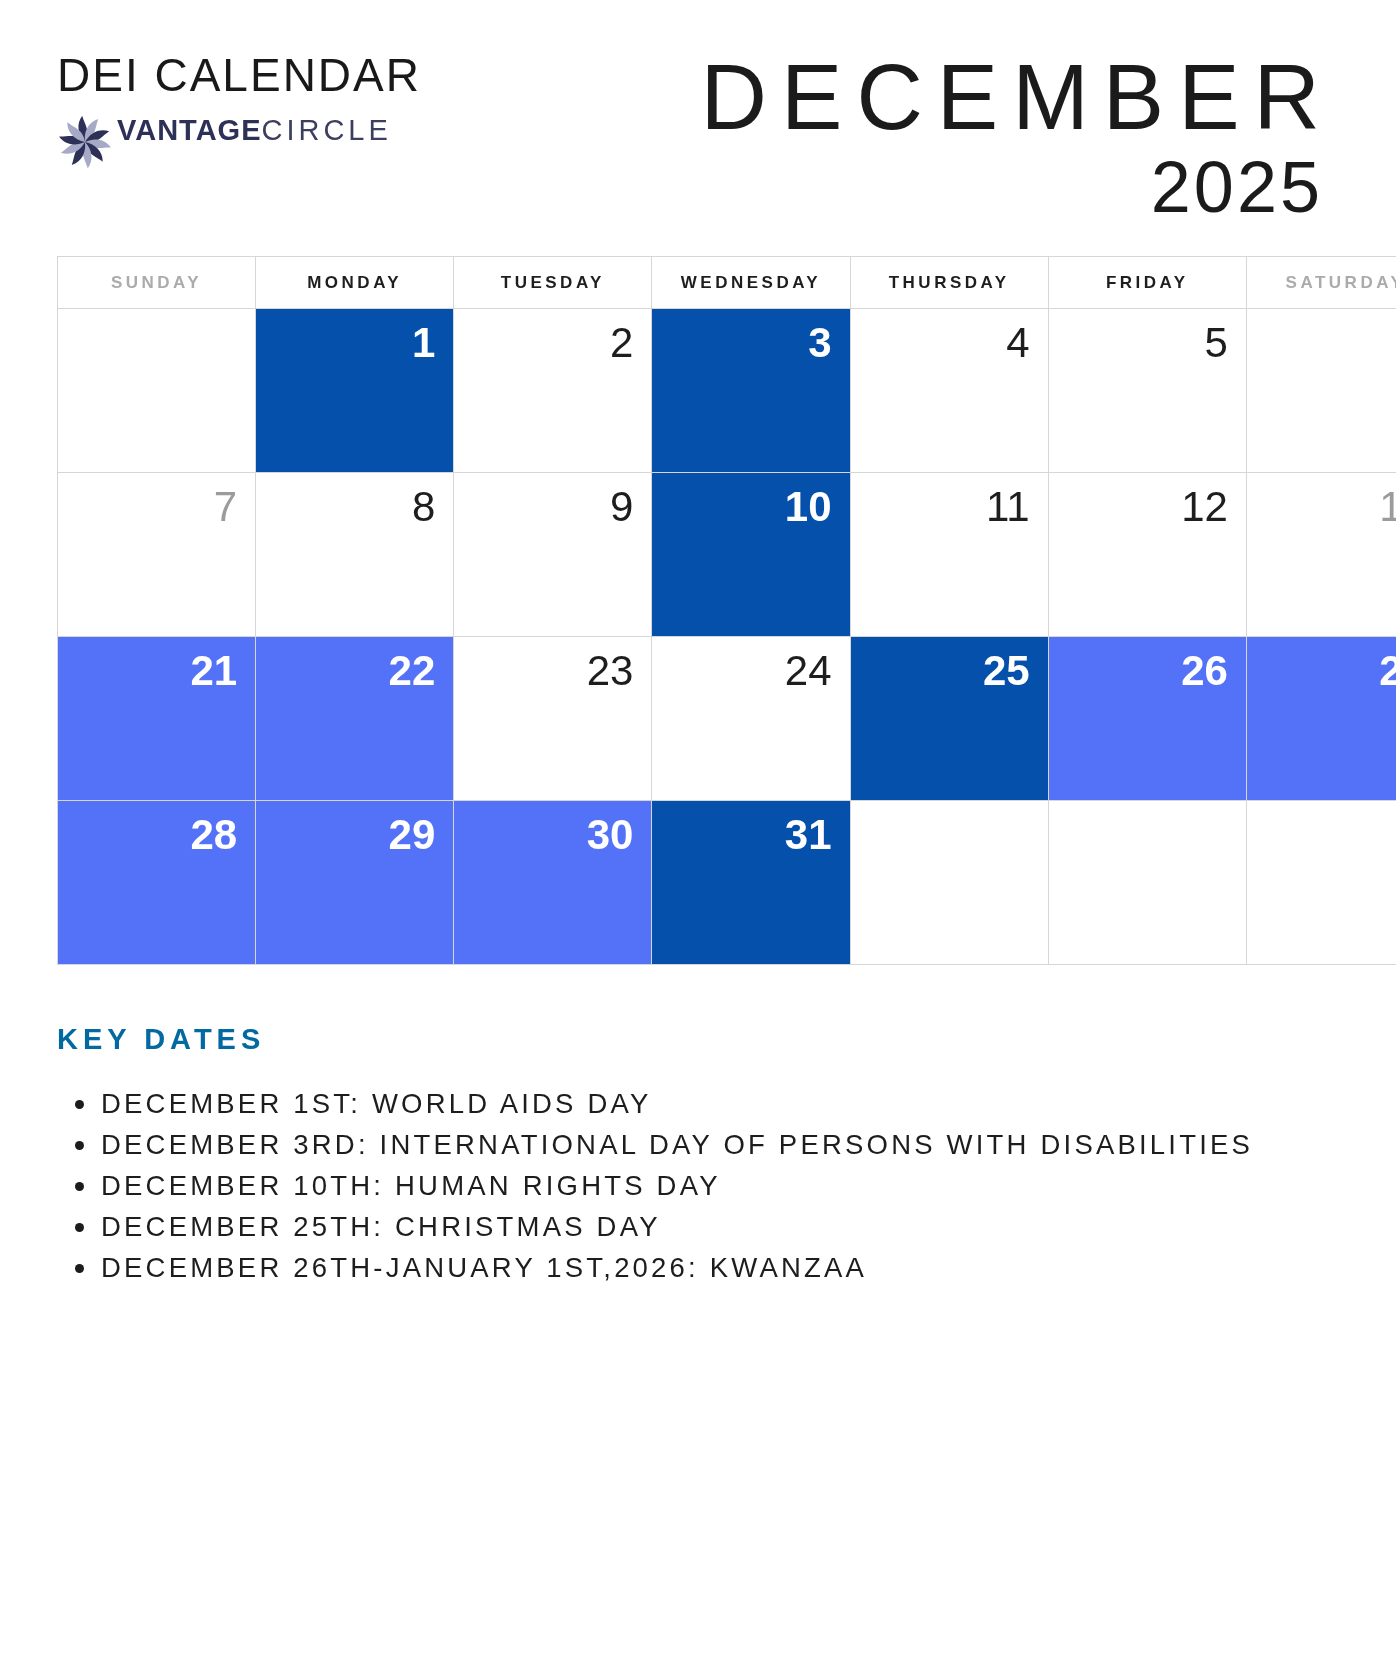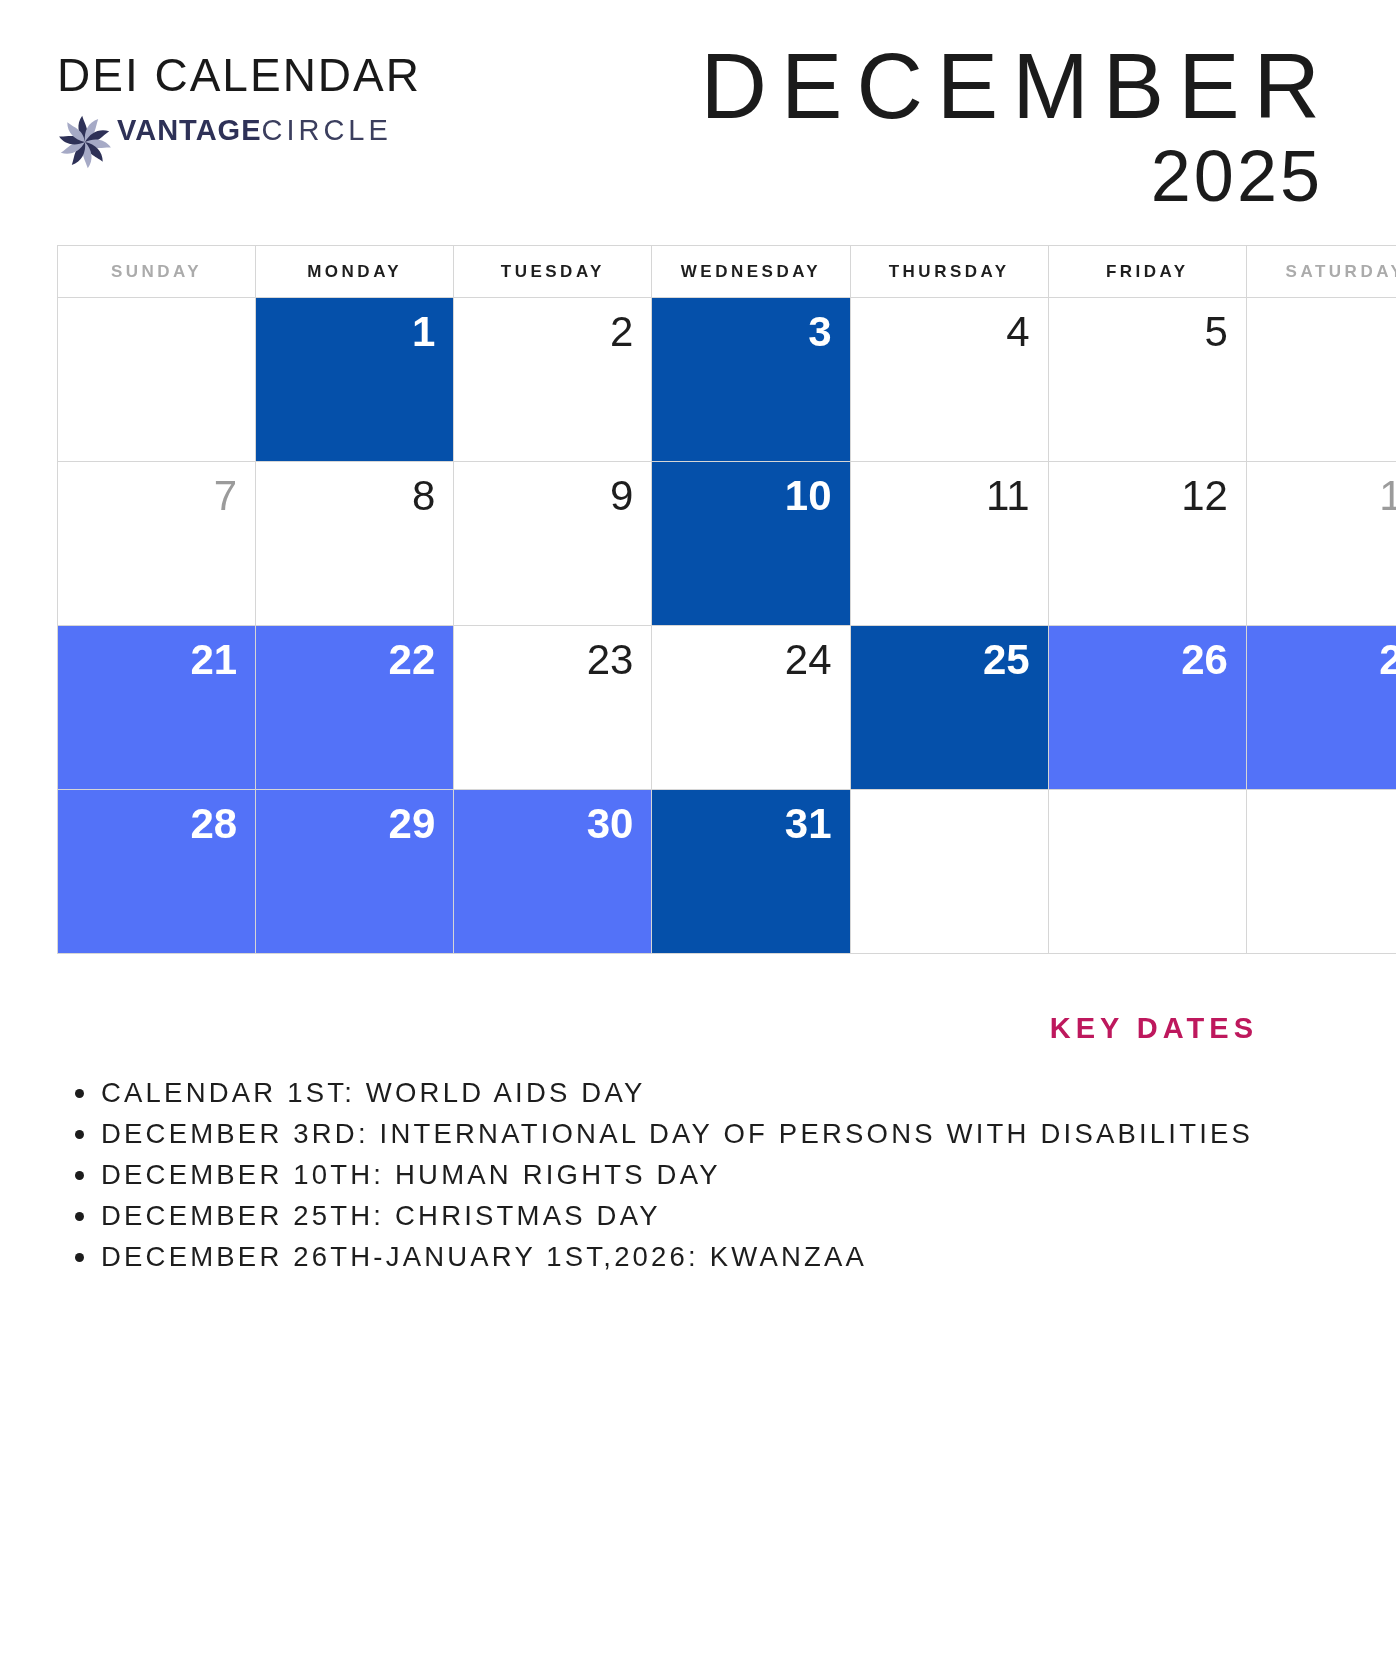--- a/index.html
+++ b/index.html
@@ -29,21 +29,21 @@
     white-space:nowrap;
   }
   .brand-row{display:flex;margin-top:12px;}
   .brand-star{width:56px;height:56px;flex:0 0 auto;}
   .brand-wordmark{margin-left:4px;white-space:nowrap;font-size:29px;}
   .brand-bold{font-weight:700;color:var(--brand-navy);letter-spacing:1px;}
   .brand-light-txt{font-weight:400;color:#3B3E5E;letter-spacing:4px;}
   .title-block{text-align:right;line-height:1;}
   .month-title{
     font-size:92px;font-weight:200;letter-spacing:14px;color:#1B1B1B;
-    white-space:nowrap;margin-right:-14px;
+    white-space:nowrap;margin-right:-14px;margin-top:11px;
   }
   .year-title{
     font-size:72px;font-weight:200;letter-spacing:3px;color:#1B1B1B;
     margin-top:8px;margin-right:-3px;
   }
 
   
   .calendar-wrap{margin:33px 55px 0 57px;}
   table.calendar{
     width:1388px;border-collapse:collapse;table-layout:fixed;
@@ -65,21 +65,21 @@
   table.calendar td.hl-dark{
     background:var(--dark-blue);color:#ffffff;font-weight:700;
   }
   table.calendar td.hl-light{
     background:var(--light-blue);color:#ffffff;font-weight:700;
   }
 
   
   .key-dates{margin:58px 0 0 57px;width:1201px;}
   .key-dates-heading{
-    font-size:29px;font-weight:700;letter-spacing:5px;color:#be185d;text-align:right;
+    font-size:29px;font-weight:700;letter-spacing:5px;color:#0369a1;
   }
   ul.key-dates-list{margin-top:28px;list-style:none;}
   ul.key-dates-list li{
     position:relative;padding-left:44px;
     font-size:27.5px;letter-spacing:3.2px;line-height:40px;
     text-align:justify;color:#1D1D1D;margin-bottom:1px;
   }
   ul.key-dates-list li::before{
     content:"";position:absolute;left:18px;top:16px;
     width:9px;height:9px;border-radius:50%;background:#1C1C1C;
@@ -165,19 +165,19 @@
           <td class="cell hl-none"></td>
           <td class="cell hl-none"></td>
         </tr>
       </tbody>
   </table>
 </div>
 
 <section class="key-dates">
   <h2 class="key-dates-heading">KEY DATES</h2>
   <ul class="key-dates-list" id="key-dates-list">
-      <li>CALENDAR 1ST: WORLD AIDS DAY</li>
+      <li>DECEMBER 1ST: WORLD AIDS DAY</li>
       <li>DECEMBER 3RD: INTERNATIONAL DAY OF PERSONS WITH DISABILITIES</li>
       <li>DECEMBER 10TH: HUMAN RIGHTS DAY</li>
       <li>DECEMBER 25TH: CHRISTMAS DAY</li>
       <li>DECEMBER 26TH-JANUARY 1ST,2026: KWANZAA</li>
     </ul>
 </section>
 
 </body></html>

